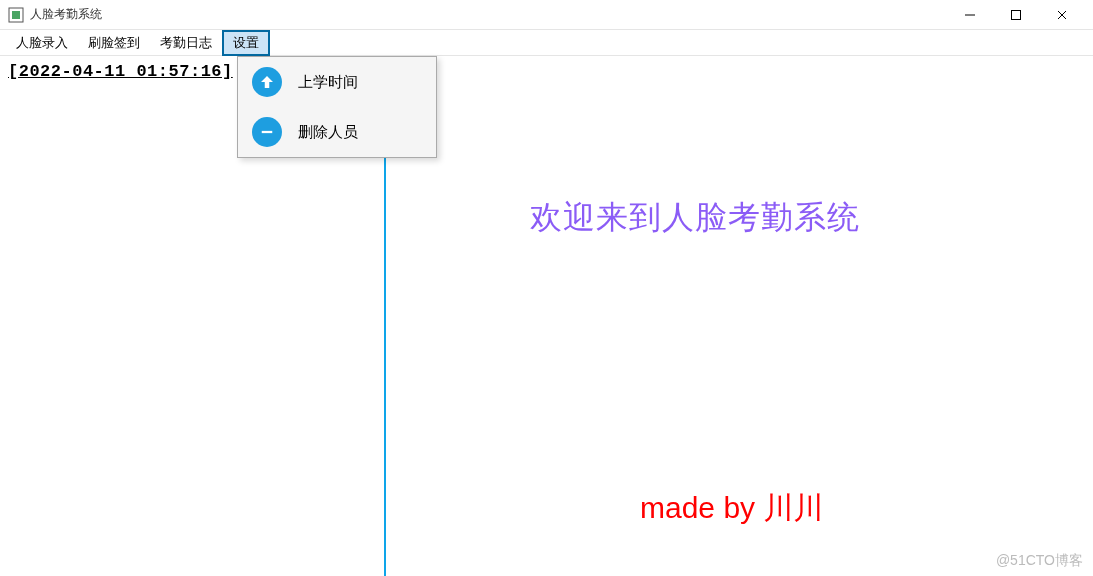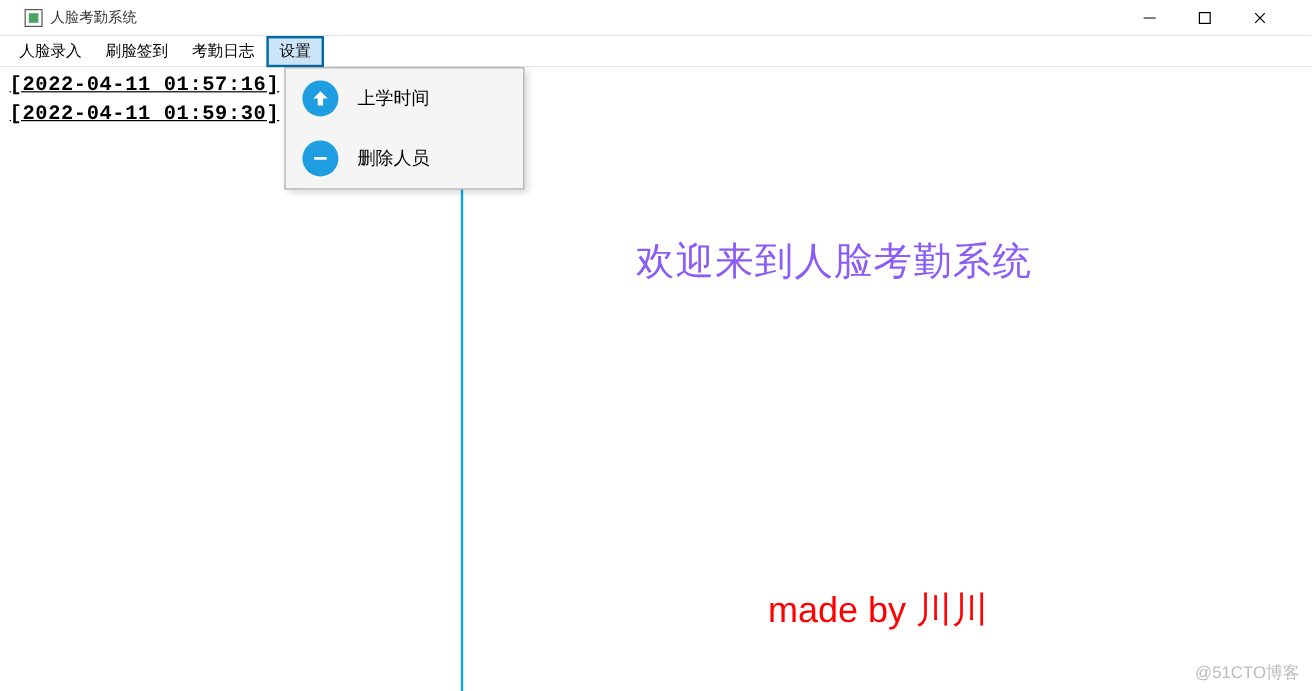--- a/index.html
+++ b/index.html
@@ -9,21 +9,21 @@
       width: 1093px;
       height: 576px;
       overflow: hidden;
       position: relative;
     }
     .titlebar {
       height: 30px;
       border-bottom: 1px solid #e5e5e5;
       display: flex;
       align-items: center;
-      padding: 0 20px;
+      padding: 0 8px;
       background: #fff;
     }
     .app-icon {
       width: 16px;
       height: 16px;
       margin-right: 6px;
       display: inline-flex;
       align-items: center;
       justify-content: center;
     }
@@ -173,21 +173,20 @@
   <div class="menu-item">人脸录入</div>
   <div class="menu-item">刷脸签到</div>
   <div class="menu-item">考勤日志</div>
   <div class="menu-item active">设置</div>
 </div>
 
 <div class="content">
 
   <div class="left-panel">
     <div class="log-line">[2022-04-11 01:57:16]</div>
-    <div class="log-line">[2022-04-11 01:59:30]</div>
   </div>
 
   <div class="dropdown">
     <div class="dd-item">
       <span class="dd-icon">
         <svg viewBox="0 0 24 24">
             <path d="M12 4 L20 12 L15 12 L15 20 L9 20 L9 12 L4 12 Z" fill="#fff"></path>
           </svg>
       </span>
       <span>上学时间</span>

